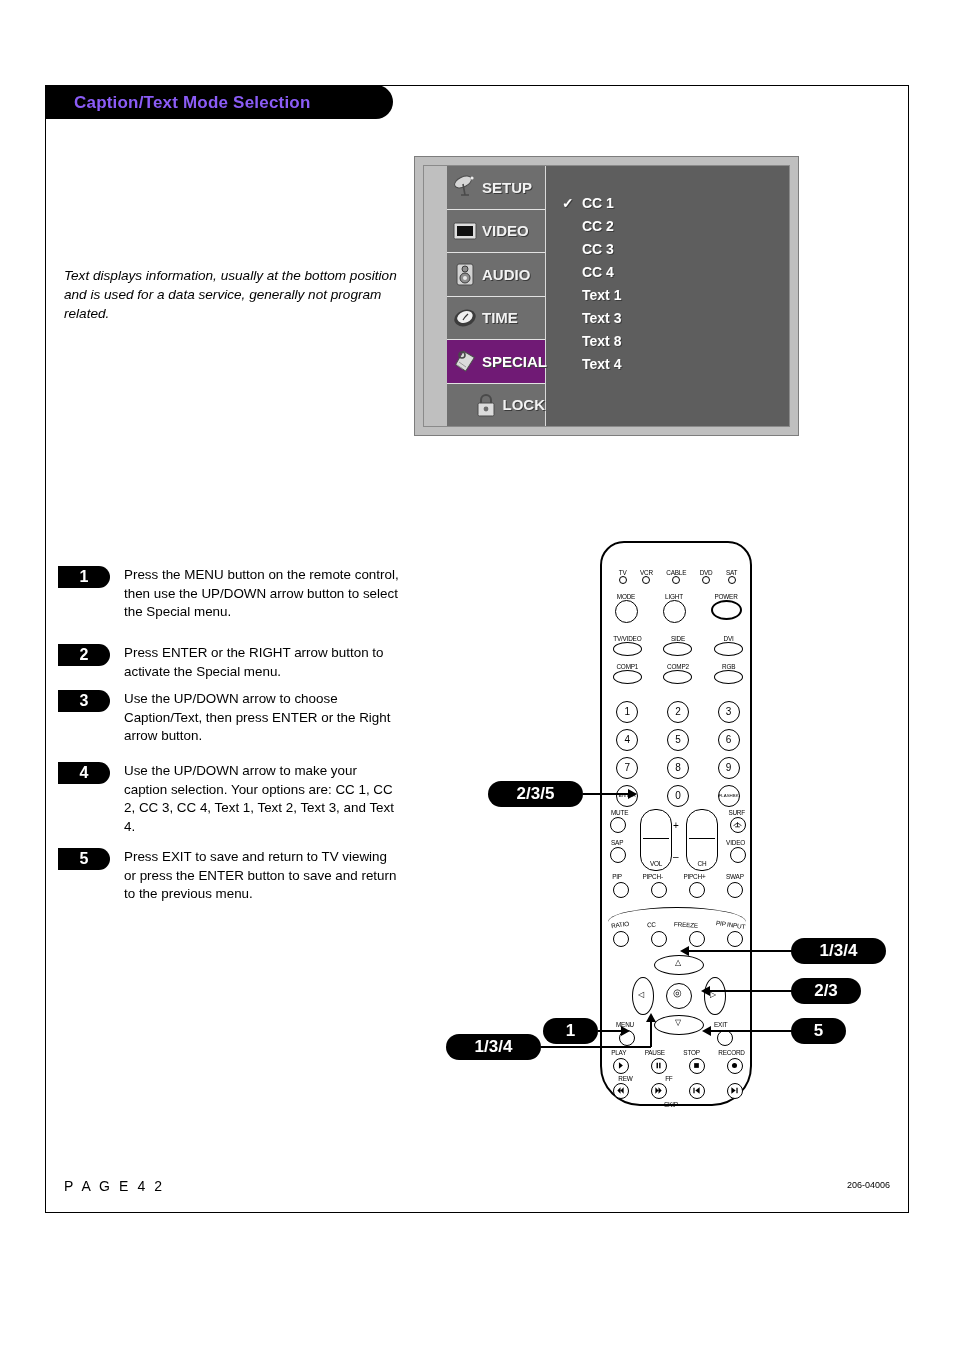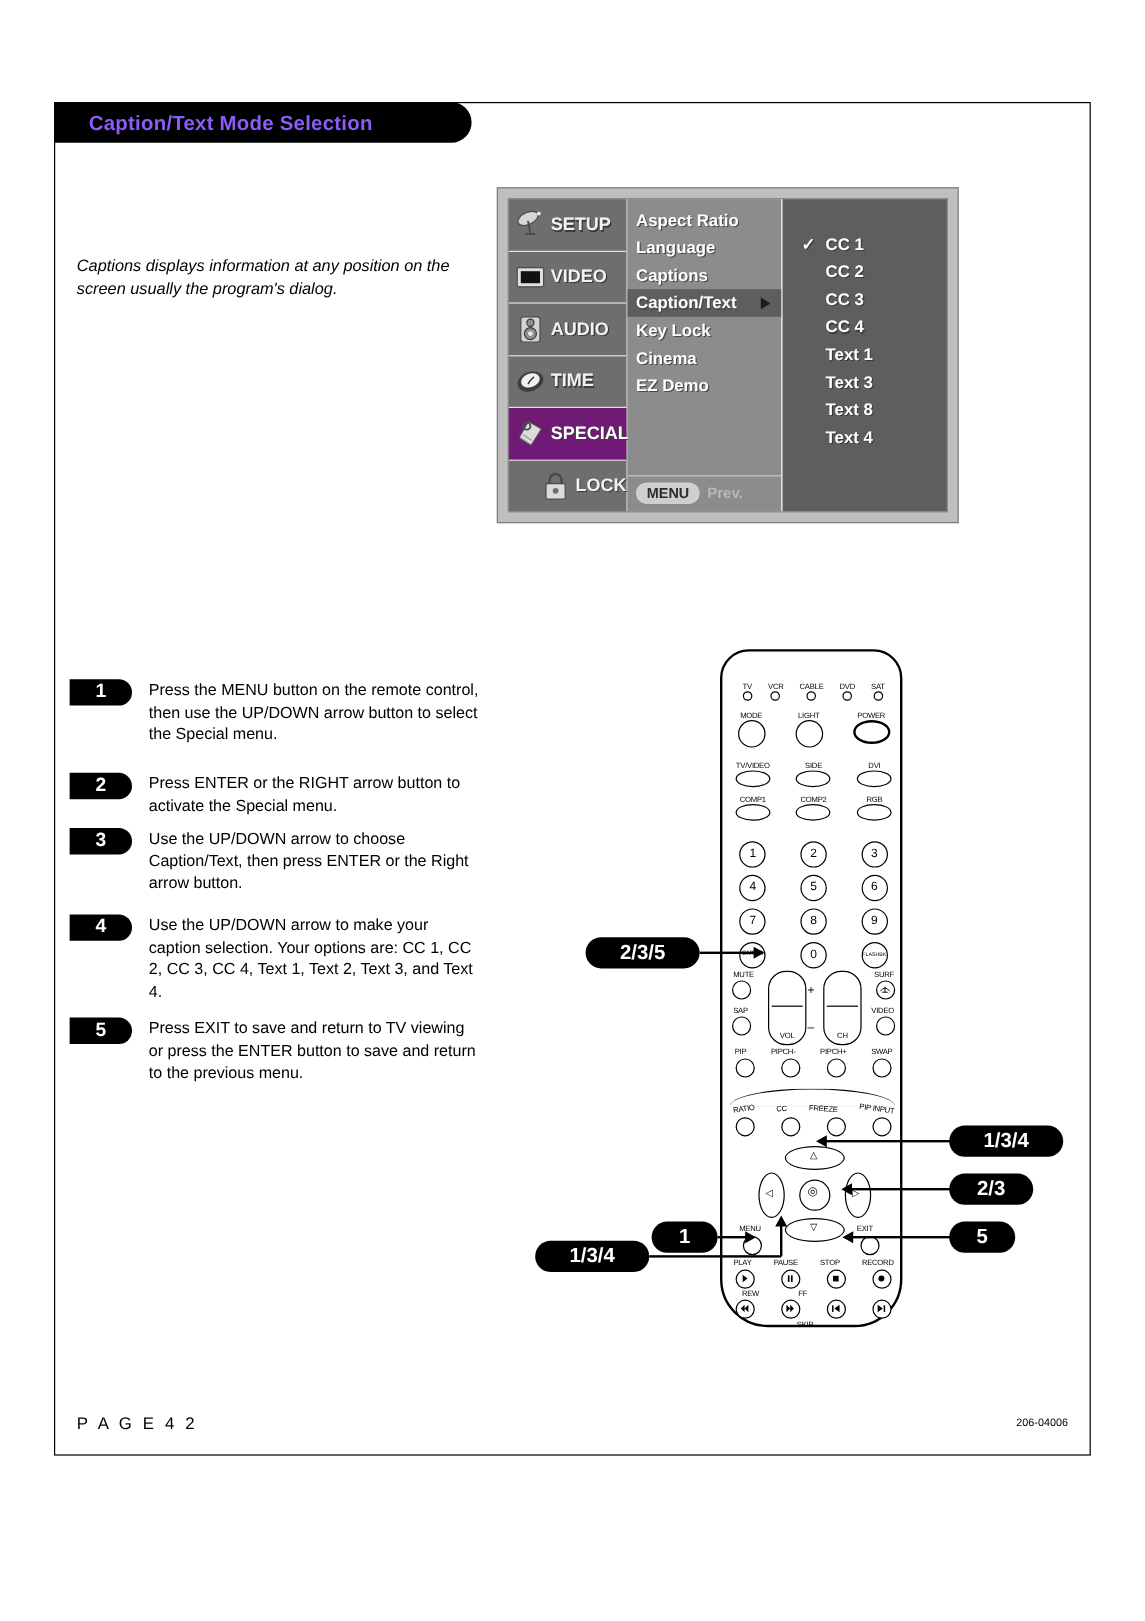--- a/index.html
+++ b/index.html
@@ -23,21 +23,21 @@
   #intro-1{top:126px;}
   #intro-2{top:180px;}
 
   
   #osd{position:absolute;left:368px;top:70px;width:385px;height:280px;
        background:#bfbfbf;border:1px solid #7d7d7d;box-sizing:border-box;
        padding:8px;display:flex;}
   #osd-inner{display:flex;width:100%;height:100%;border:1px solid #8a8a8a;box-sizing:border-box;}
 
   #osd-sidebar{width:98px;background:#6e6e6e;display:flex;flex-direction:column;
-       border-right:1px solid #d9d9d9;}
+       border-right:1px solid #d9d9d9;margin-left:23px;}
   .osd-side-item{flex:1;display:flex;align-items:center;gap:4px;
        padding-left:5px;border-bottom:1px solid #e2e2e2;position:relative;}
   .osd-side-item:last-child{border-bottom:none;justify-content:flex-end;}
   .osd-side-item.active{background:#701a75;}
   .osd-side-label{color:#f2f2f2;font-weight:bold;font-size:15px;
        text-shadow:1px 1px 0 #3a3a3a;white-space:nowrap;}
   .osd-side-item.active .osd-side-label{color:#ffffff;}
   .osd-ico{width:26px;height:26px;flex:0 0 26px;position:relative;}
 
   #osd-mid{width:128px;background:#8c8c8c;display:flex;flex-direction:column;
@@ -105,21 +105,21 @@
   #footer-code{position:absolute;right:18px;bottom:22px;font-size:9px;color:#000;}
 </style>
 </head>
 <body>
 
 <div id="page">
 
   <div id="header-banner"></div>
   <div id="header-title">Caption/Text Mode Selection</div>
 
-  <div class="intro" id="intro-1">Captions displays information at any position on the screen usually the program's dialog.</div>
+  <div class="intro" id="intro-2">Text displays information, usually at the bottom position and is used for a data service, generally not program related.</div>
 
   <div id="osd">
     <div id="osd-inner">
       <div id="osd-sidebar">
 
         <div class="osd-side-item">
           <span class="osd-ico">
             <svg viewBox="0 0 26 26" width="26" height="26">
               <ellipse cx="11" cy="8" rx="9" ry="5" fill="#d6d6d6" stroke="#4a4a4a" transform="rotate(-25 11 8)"></ellipse>
               <path d="M11 10 L13 21 M9 21 L17 21" stroke="#4a4a4a" stroke-width="1.6" fill="none"></path>
@@ -178,36 +178,20 @@
             <svg viewBox="0 0 26 26" width="26" height="26">
               <path d="M8 11 V8 a5 5 0 0 1 10 0 V11" fill="none" stroke="#4a4a4a" stroke-width="2"></path>
               <rect x="5" y="11" width="16" height="13" rx="1.5" fill="#dcdcdc" stroke="#4a4a4a"></rect>
               <circle cx="13" cy="17" r="2.4" fill="#6e6e6e"></circle>
             </svg>
           </span>
           <span class="osd-side-label">LOCK</span>
         </div>
       </div>
 
-      <div id="osd-mid">
-        <div class="osd-mid-item">Aspect Ratio</div>
-        <div class="osd-mid-item">Language</div>
-        <div class="osd-mid-item">Captions</div>
-        <div class="osd-mid-item sel">
-          <span>Caption/Text</span>
-          <span class="tri"></span>
-        </div>
-        <div class="osd-mid-item">Key Lock</div>
-        <div class="osd-mid-item">Cinema</div>
-        <div class="osd-mid-item">EZ Demo</div>
-        <div id="osd-mid-footer">
-          <span id="osd-menu-pill">MENU</span>
-          <span id="osd-prev">Prev.</span>
-        </div>
-      </div>
 
       <div id="osd-sub">
         <div class="osd-sub-item">
           <span class="chk">✓</span>
           <span>CC 1</span>
         </div>
         <div class="osd-sub-item">CC 2</div>
         <div class="osd-sub-item">CC 3</div>
         <div class="osd-sub-item">CC 4</div>
         <div class="osd-sub-item">Text 1</div>

